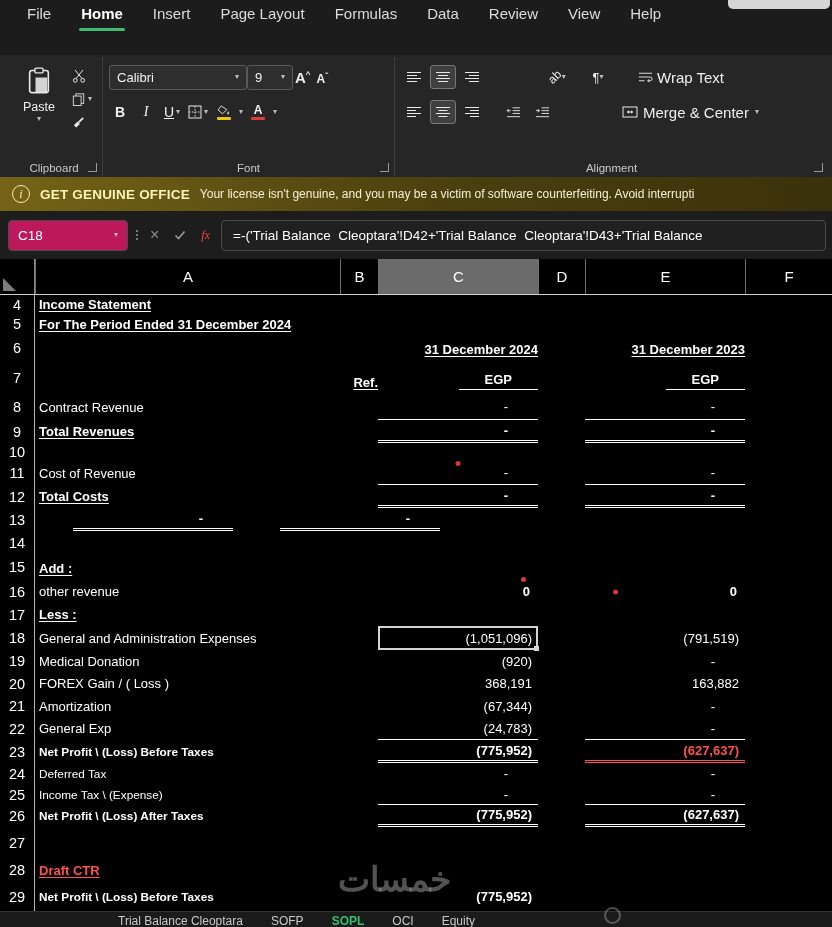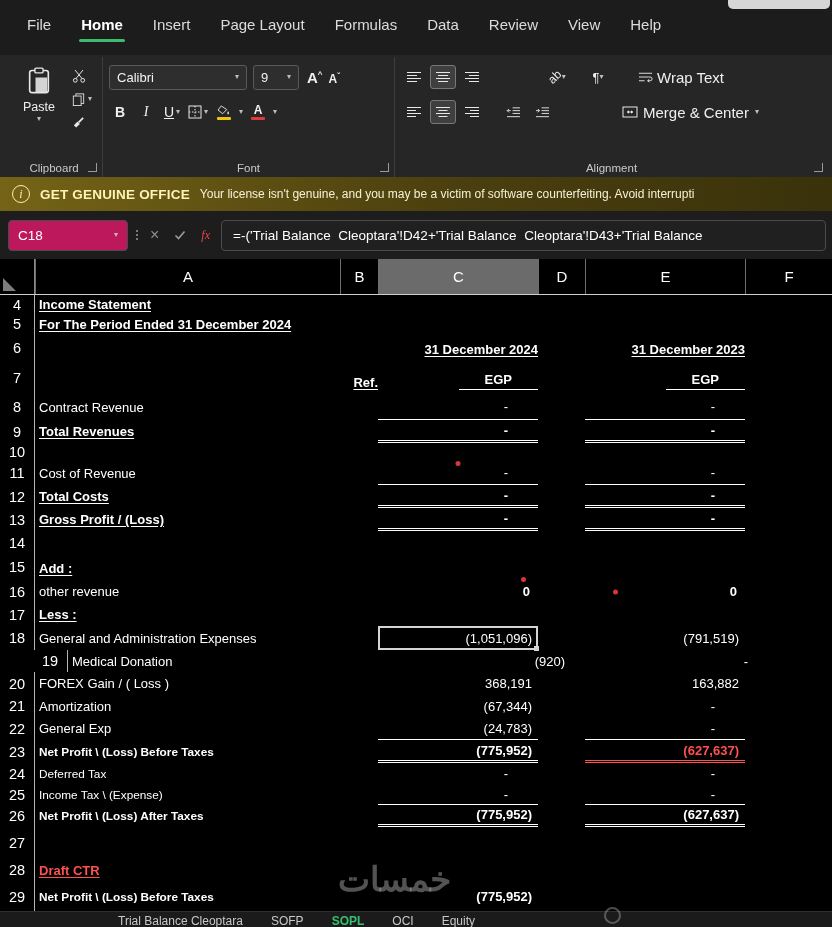--- a/index.html
+++ b/index.html
@@ -4,39 +4,39 @@
 <style>
   *{box-sizing:border-box;margin:0;padding:0}
   html,body{background:#111}
   .app{width:832px;height:927px;background:#191919;font-family:"Liberation Sans",sans-serif;
        position:relative;overflow:hidden;color:#e8e8e8}
 
   
   .title-pill{position:absolute;top:0;right:2px;width:102px;height:9px;background:#d6d6d6;border-radius:0 0 5px 5px}
 
   
-  .menubar{height:55px;background:#1c1c1c;display:flex;align-items:center;padding:0 0 6px 12px}
+  .menubar{height:55px;background:#1c1c1c;display:flex;align-items:flex-start;padding:0 0 6px 12px}
   .mtab{padding:5px 15px;font-size:15px;color:#dcdcdc;position:relative;cursor:default;white-space:nowrap}
   .mtab.active{color:#fff;font-weight:700}
   .mtab.active::after{content:'';position:absolute;left:13px;right:13px;bottom:-4px;height:3px;background:#3fba6f;border-radius:2px}
 
   
   .ribbon{height:122px;background:#262626;display:flex;padding:2px 4px 0 6px;position:relative}
   .rgroup{position:relative;padding:2px 8px 20px 6px}
   .rgroup+.rgroup{border-left:1px solid #3d3d3d}
   .glabel{position:absolute;bottom:3px;left:0;right:0;text-align:center;font-size:11.5px;color:#c9c9c9}
   .launcher{position:absolute;right:5px;bottom:5px;width:9px;height:9px;border-right:1.3px solid #9a9a9a;border-bottom:1.3px solid #9a9a9a}
   .chev{font-size:8px;color:#bdbdbd;line-height:1}
   .g-clip{display:flex}
   .paste-btn{width:54px;display:flex;flex-direction:column;align-items:center;padding-top:8px;border-radius:4px}
   .paste-label{font-size:12.5px;margin-top:5px;display:flex;flex-direction:column;align-items:center;line-height:1.2;color:#efefef}
   .clip-icons{display:flex;flex-direction:column;gap:9px;padding:10px 2px 0 6px}
   .sicon{display:flex;align-items:center;gap:3px;height:14px}
   .g-font{width:292px;display:flex;flex-direction:column}
-  .font-row1{display:flex;align-items:center;gap:6px;height:36px}
+  .font-row1{display:flex;align-items:center;height:36px}
   .combo{display:flex;align-items:center;justify-content:space-between;border:1px solid #5a5a5a;border-radius:3px;
          background:#2e2e2e;height:25px;padding:0 7px;font-size:13px;color:#f2f2f2}
   .combo.name{width:138px}
   .combo.size{width:46px}
   .fsz{display:flex;align-items:flex-end;gap:6px;padding-left:2px;color:#efefef}
   .fbig{font-size:15px;font-weight:600}
   .fsmall{font-size:12px;font-weight:600}
   .sup{font-size:8px;vertical-align:super}
   .font-row2{display:flex;align-items:center;gap:4px;height:34px}
   .fbtn{min-width:22px;height:26px;display:flex;align-items:center;justify-content:center;border-radius:3px;color:#f0f0f0;gap:2px}
@@ -512,23 +512,20 @@
             <span class="t">-</span>
           </div>
           <div class="cell col-d"></div>
           <div class="cell col-e dash bb2 bold">
             <span class="t">-</span>
           </div>
           <div class="cell col-f"></div>
         </div>
         <div class="grow" style="height: 23px;">
           <div class="rowhead">13</div>
-          <div class="cell col-a bold ut">
-            <span class="t">Gross Profit / (Loss)</span>
-          </div>
           <div class="cell col-b"></div>
           <div class="cell col-c dash bb2 bold">
             <span class="t">-</span>
           </div>
           <div class="cell col-d"></div>
           <div class="cell col-e dash bb2 bold">
             <span class="t">-</span>
           </div>
           <div class="cell col-f"></div>
         </div>
@@ -588,21 +585,21 @@
           <div class="cell col-b"></div>
           <div class="cell col-c num sel">
             <span class="t">(1,051,096)</span>
           </div>
           <div class="cell col-d"></div>
           <div class="cell col-e num">
             <span class="t">(791,519)</span>
           </div>
           <div class="cell col-f"></div>
         </div>
-        <div class="grow" style="height: 22px; margin-left: 33px;">
+        <div class="grow" style="height: 22px;">
           <div class="rowhead">19</div>
           <div class="cell col-a">
             <span class="t">Medical Donation</span>
           </div>
           <div class="cell col-b"></div>
           <div class="cell col-c num">
             <span class="t">(920)</span>
           </div>
           <div class="cell col-d"></div>
           <div class="cell col-e dash">

